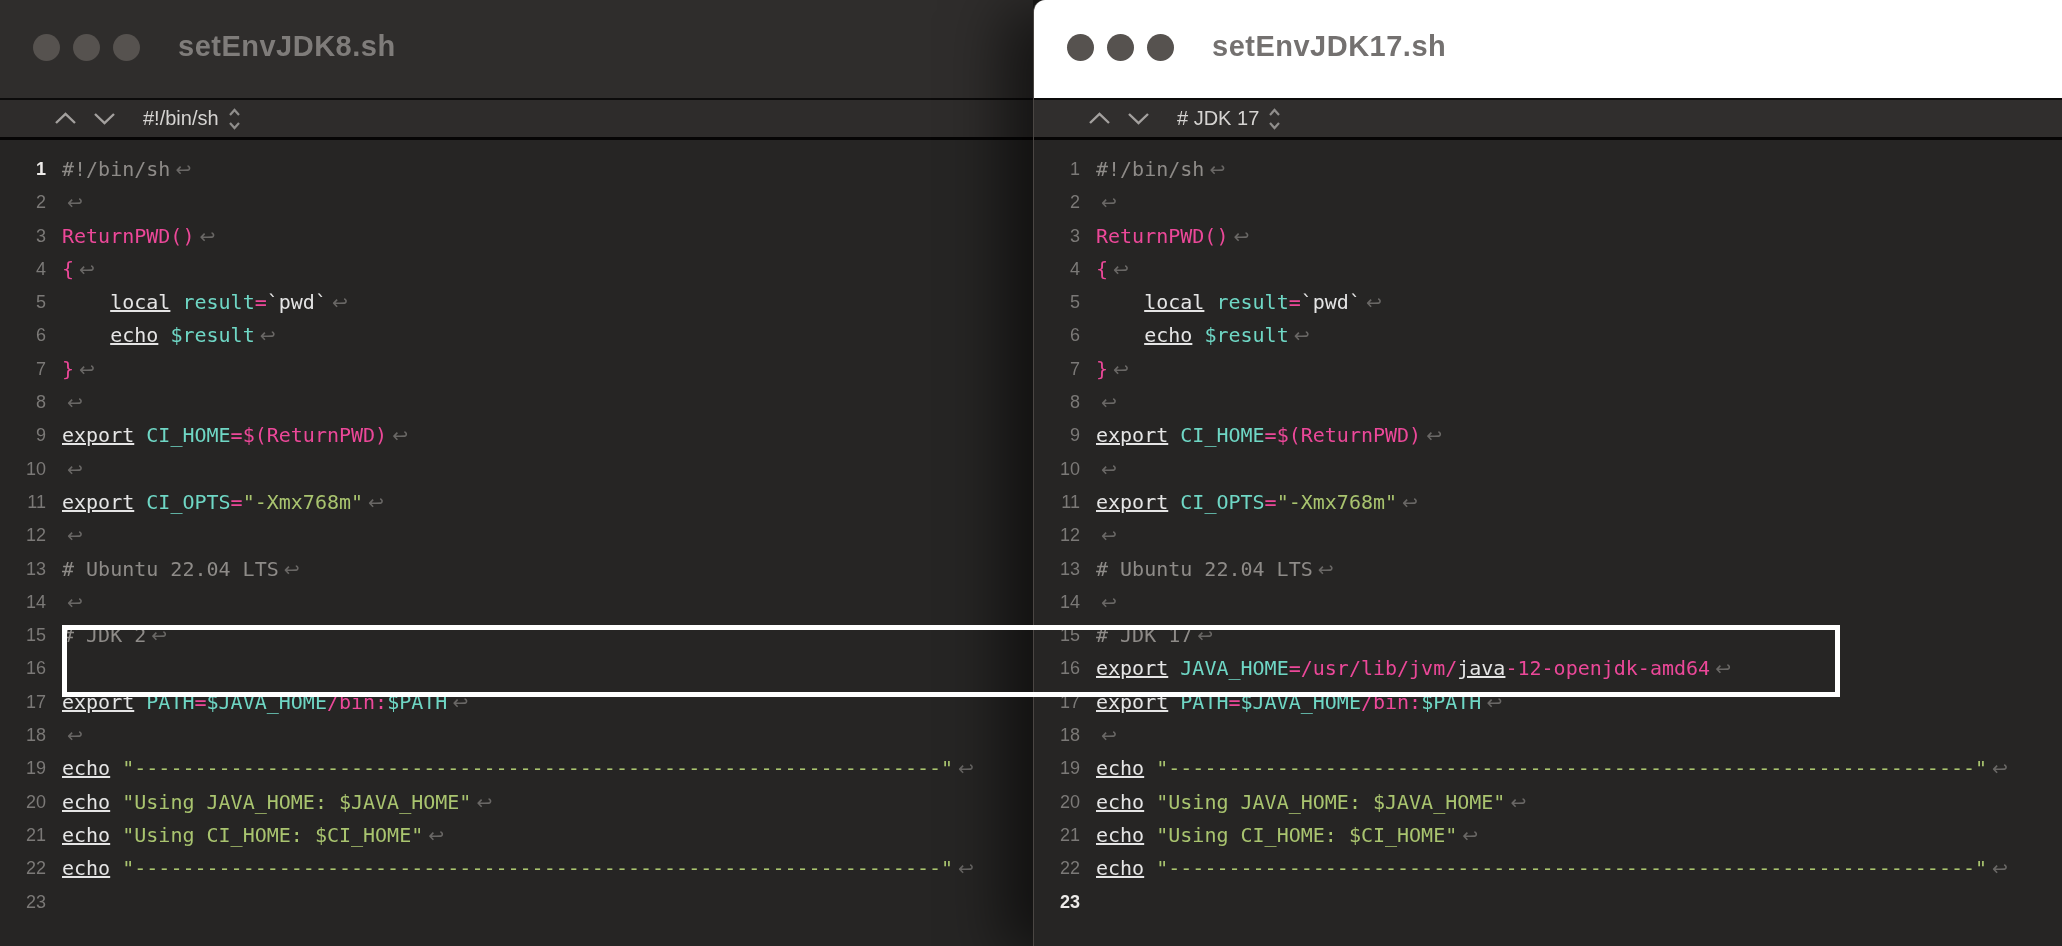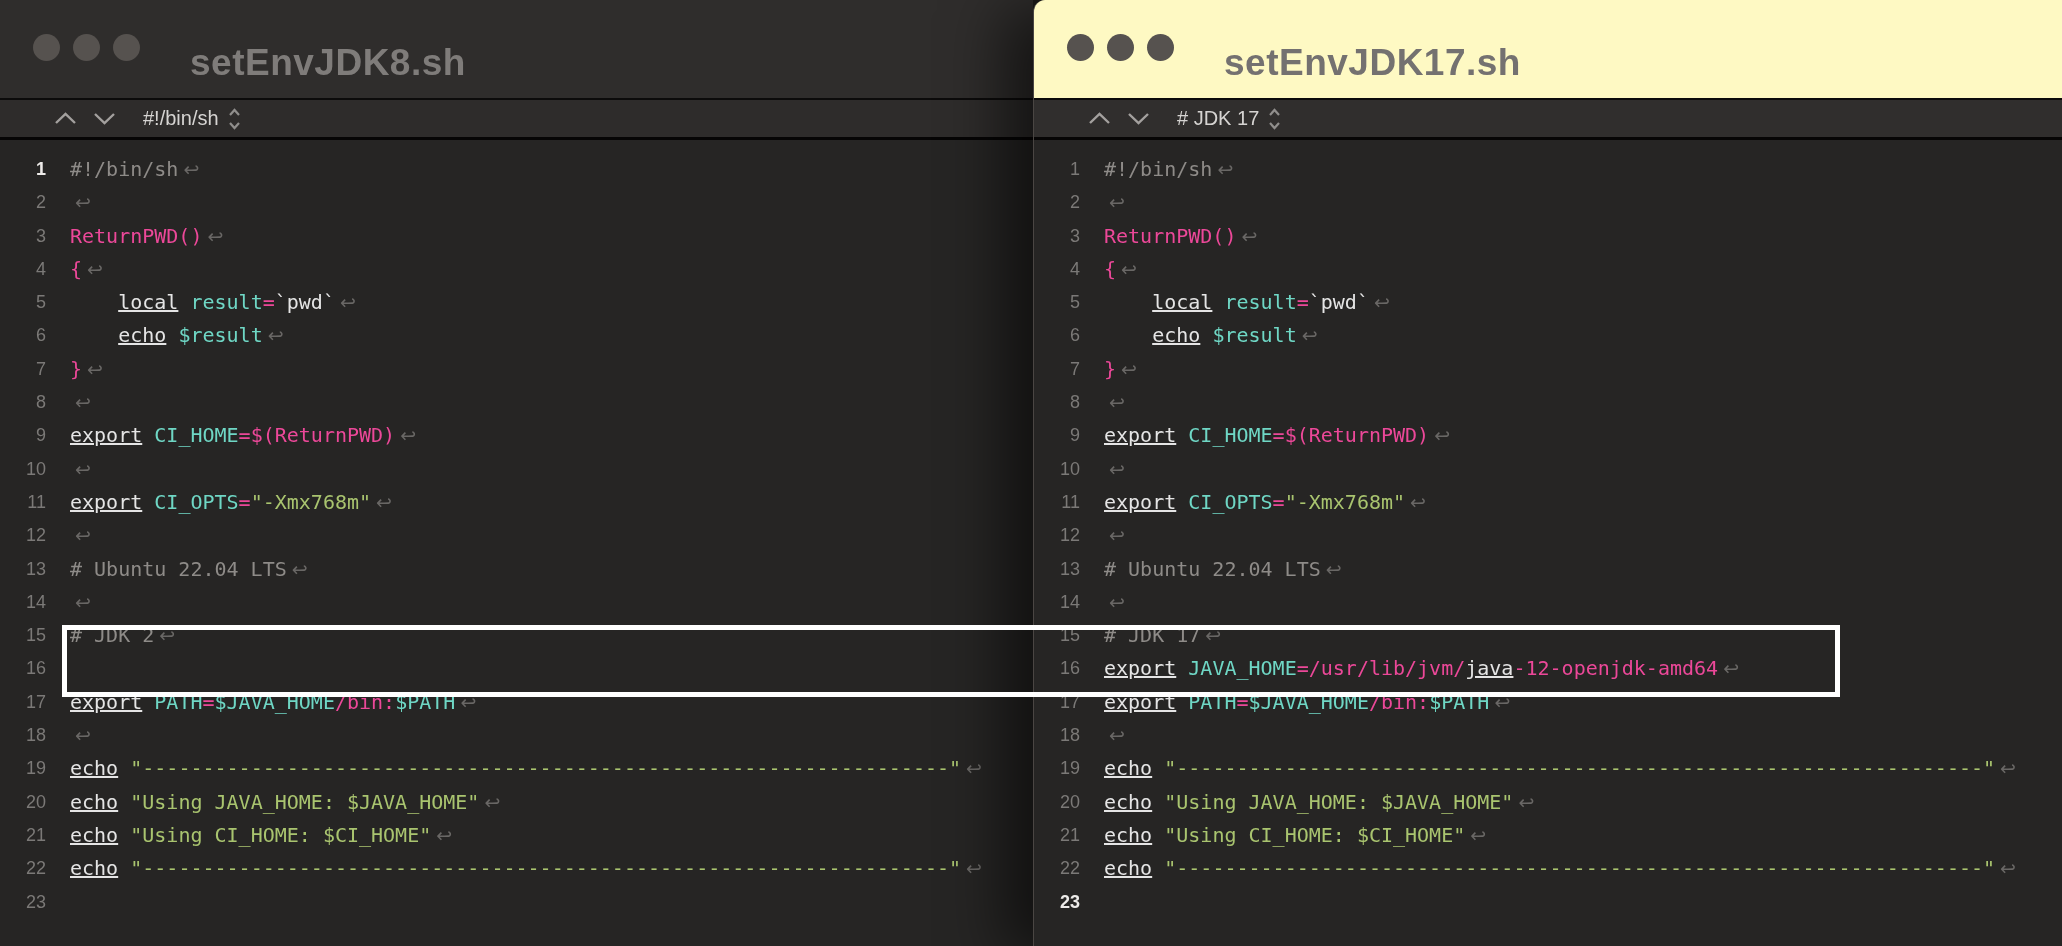--- a/index.html
+++ b/index.html
@@ -4,40 +4,40 @@
 <style>
   html,body{margin:0;padding:0;background:#111;}
   .screen{position:relative;width:2062px;height:946px;overflow:hidden;
           background:#1d1c1b;font-family:"Liberation Sans",sans-serif;}
   .window{position:absolute;top:0;height:946px;background:#262524;overflow:hidden;}
   .window.left-win{left:0;width:1033px;z-index:1;}
   .window.right-win{left:1033px;width:1029px;z-index:2;
        border-top-left-radius:12px;border-left:1px solid #4a4643;
        box-shadow:-30px 8px 60px rgba(0,0,0,0.55);}
   .titlebar{position:relative;height:98px;background:#2f2d2c;border-bottom:2px solid #0c0b0b;}
-  .right-win .titlebar{background:#fef9c3;}
+  .right-win .titlebar{background:#ffffff;}
   .dots{position:absolute;left:33px;top:34px;display:flex;gap:13px;}
   .dot{width:27px;height:27px;border-radius:50%;background:#56524f;}
-  .title{position:absolute;left:178px;top:30px;margin:12px;font-size:37px;font-weight:700;
+  .title{position:absolute;left:178px;top:30px;margin:0;font-size:29px;font-weight:700;
          color:#7f7c7a;letter-spacing:0.5px;white-space:nowrap;}
   .right-win .title{color:#747170;}
   .navbar{position:relative;height:37px;background:#2e2c2b;border-bottom:3px solid #060505;
           display:flex;align-items:center;}
   .right-win .navbar{background:#302e2d;}
   .nav-btn{background:none;border:none;padding:0;margin:0;display:flex;align-items:center;cursor:default;}
   .nav-prev{margin-left:54px;}
   .nav-next{margin-left:16px;}
   .outline{margin-left:27px;display:flex;align-items:center;gap:9px;background:none;border:none;padding:0;}
   .outline-label{font-size:20px;color:#d6d4d2;white-space:pre;}
   .editor{position:relative;padding-top:13px;cursor:text;}
   .line{display:flex;height:33.3px;line-height:33.3px;}
   .ln{width:46px;text-align:right;font-size:18px;color:#7b7977;flex:none;
       font-family:"Liberation Sans",sans-serif;}
   .ln.active{color:#edebe9;font-weight:700;}
-  .code{margin-left:24px;font-family:"DejaVu Sans Mono",monospace;font-size:20px;white-space:pre;}
+  .code{margin-left:16px;font-family:"DejaVu Sans Mono",monospace;font-size:20px;white-space:pre;}
   .tok-d{color:#ec4899;}
   .tok-k{color:#e5e5e5;text-decoration:underline;}
   .tok-v{color:#6fd7c5;text-align:right;}
   .tok-s{color:#a9c46f;}
   .tok-c{color:#8e8b88;}
   .tok-b{color:#e5e5e5;}
   .eol{font-family:"DejaVu Sans",sans-serif;color:#696765;margin-left:5px;font-size:19px;}
   .hl-rect{position:absolute;left:62px;top:625px;width:1778px;height:72px;
            border:5px solid #ffffff;box-sizing:border-box;z-index:10;pointer-events:none;}
   svg{display:block;}

